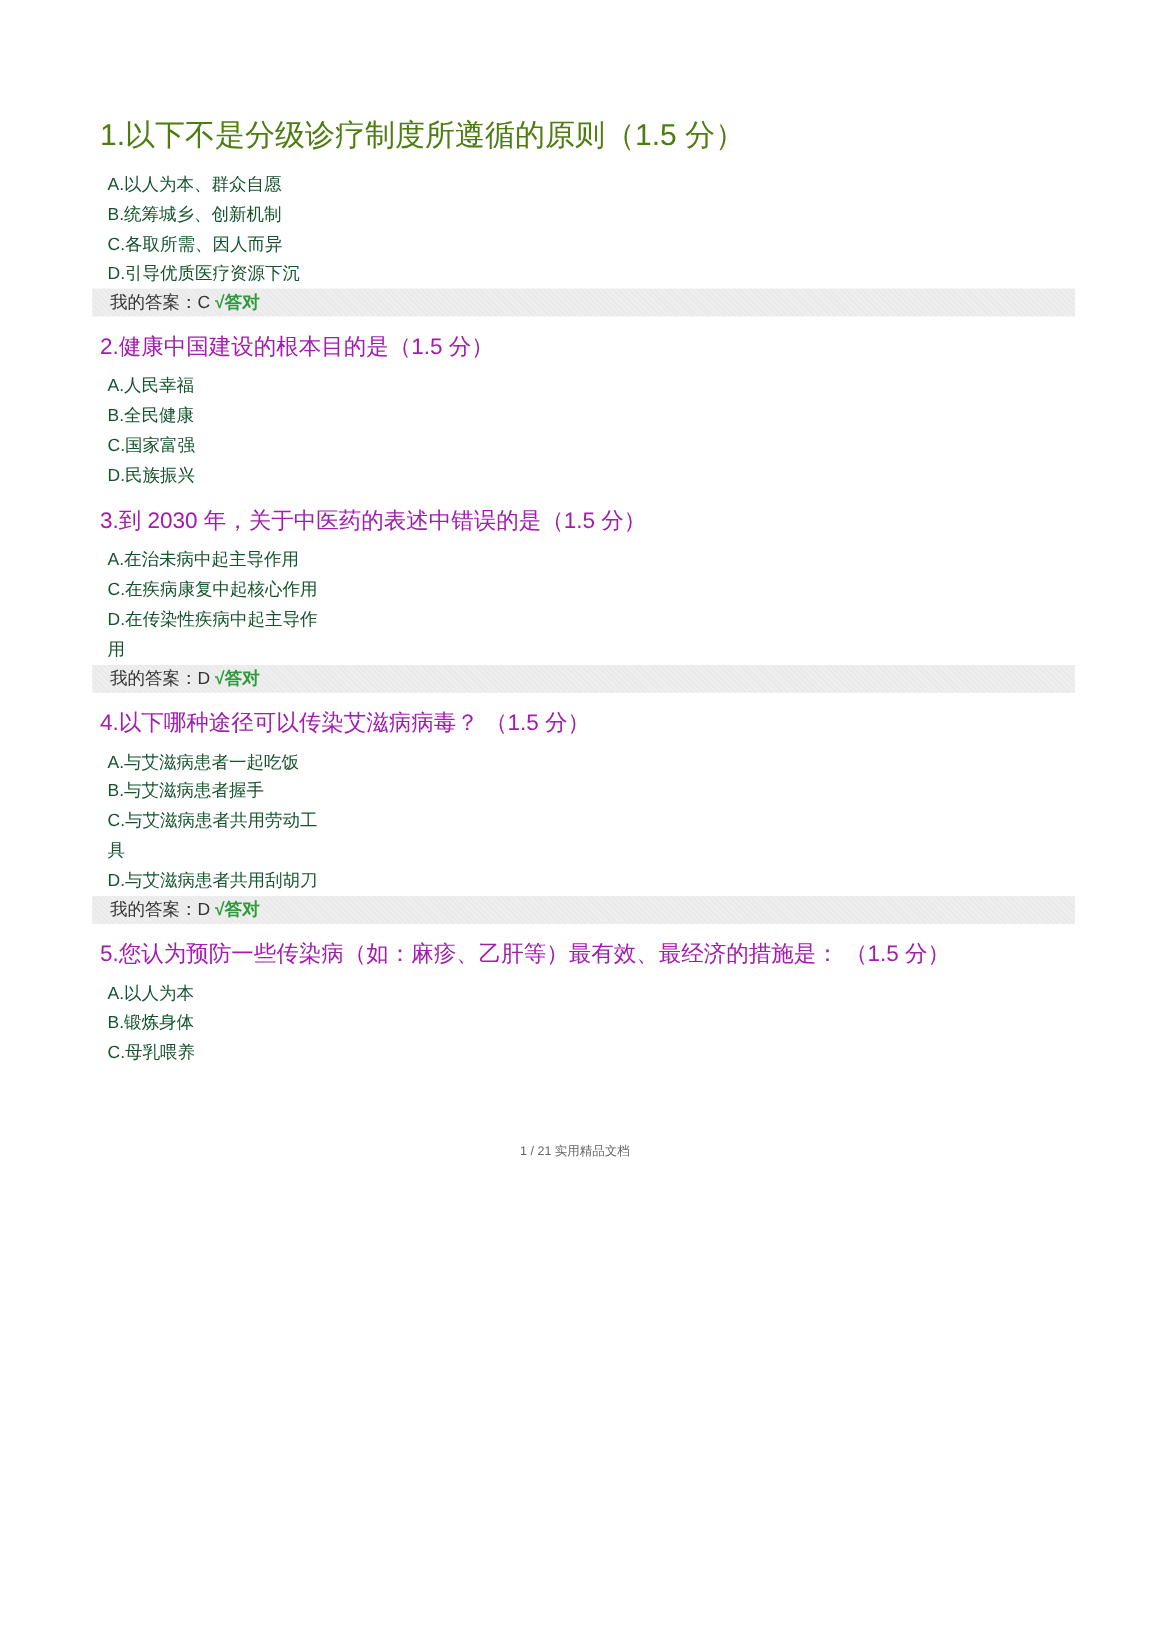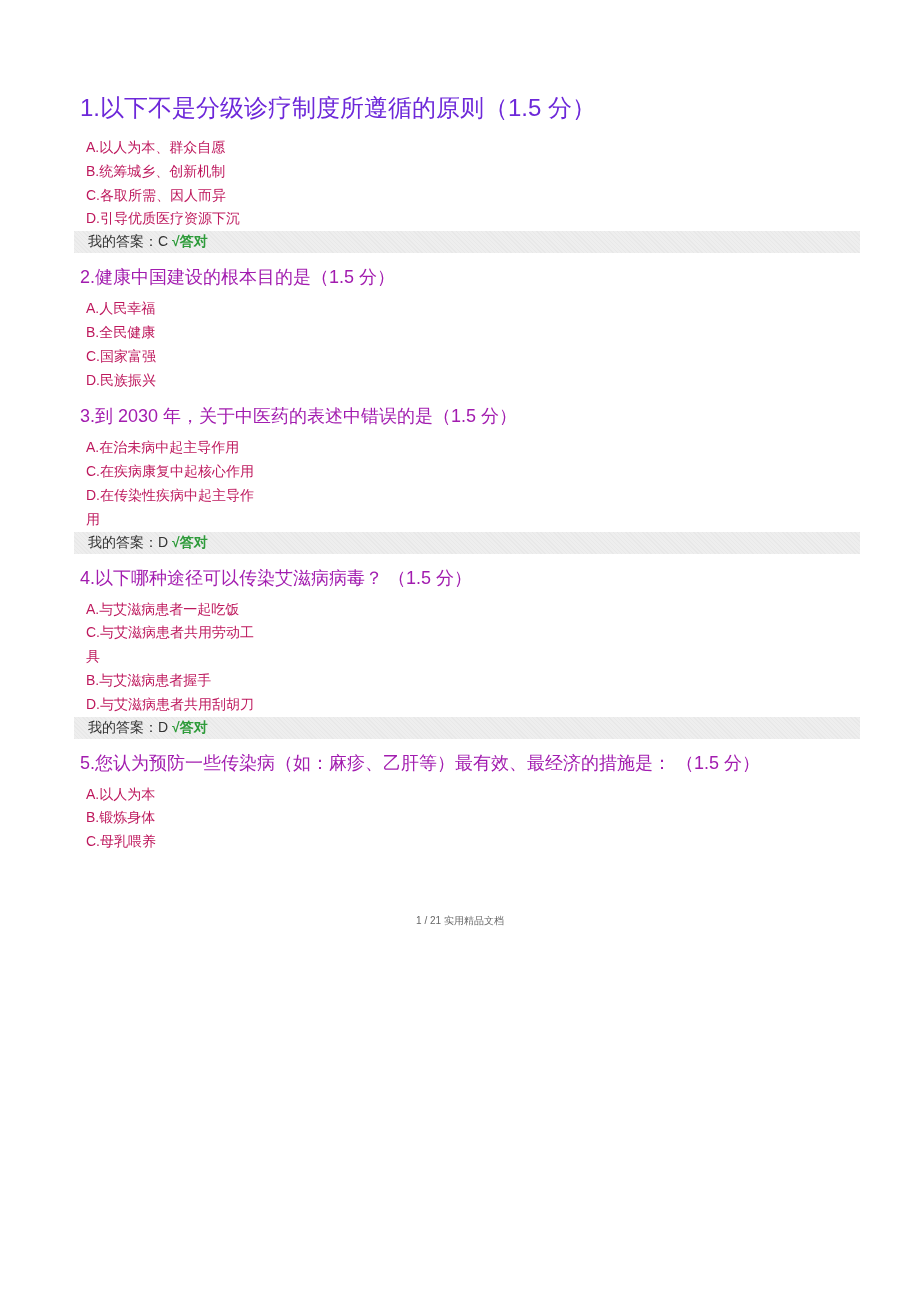--- a/index.html
+++ b/index.html
@@ -6,35 +6,35 @@
     margin: 0;
     padding: 0;
     font-family: "Microsoft YaHei", "PingFang SC", Arial, sans-serif;
     background: #ffffff;
     width: 920px;
   }
   .page {
     padding: 80px 80px 40px 80px;
   }
   .q-first .q-title {
-    color: #6d28d9;
+    color: #4d7c0f;
     font-size: 24px;
     font-weight: 500;
     margin-bottom: 12px;
   }
   .q-title {
     color: #a21caf;
     font-size: 18px;
     margin-top: 12px;
     margin-bottom: 8px;
   }
   .options {
     padding-left: 6px;
     font-size: 14px;
-    color: #be185d;
+    color: #14532d;
     line-height: 1.7;
   }
   .opt-line {
     max-width: 180px;
   }
   .answer-bar {
     background: repeating-linear-gradient(45deg,#e8e8e8,#e8e8e8 1px,#eeeeee 1px,#eeeeee 3px);
     background-color: #ebebeb;
     font-size: 14px;
     padding: 2px 0 2px 14px;
@@ -100,22 +100,22 @@
       <span class="check"><span>√</span><span>答对</span></span>
     </div>
   </div>
 
   <div>
     <div class="q-title">
       <span>4.以下哪种途径可以传染艾滋病病毒？</span> <span>（1.5 分）</span>
     </div>
     <div class="options">
       <div class="opt-line">A.与艾滋病患者一起吃饭</div>
+      <div class="opt-line" style="max-width:300px">B.与艾滋病患者握手</div>
       <div class="opt-line">C.与艾滋病患者共用劳动工具</div>
-      <div class="opt-line" style="max-width:300px">B.与艾滋病患者握手</div>
       <div class="opt-line">D.与艾滋病患者共用刮胡刀</div>
     </div>
     <div class="answer-bar">
       <span>我的答案：</span><span>D</span>
       <span class="check"><span>√</span><span>答对</span></span>
     </div>
   </div>
 
   <div>
     <div class="q-title">

